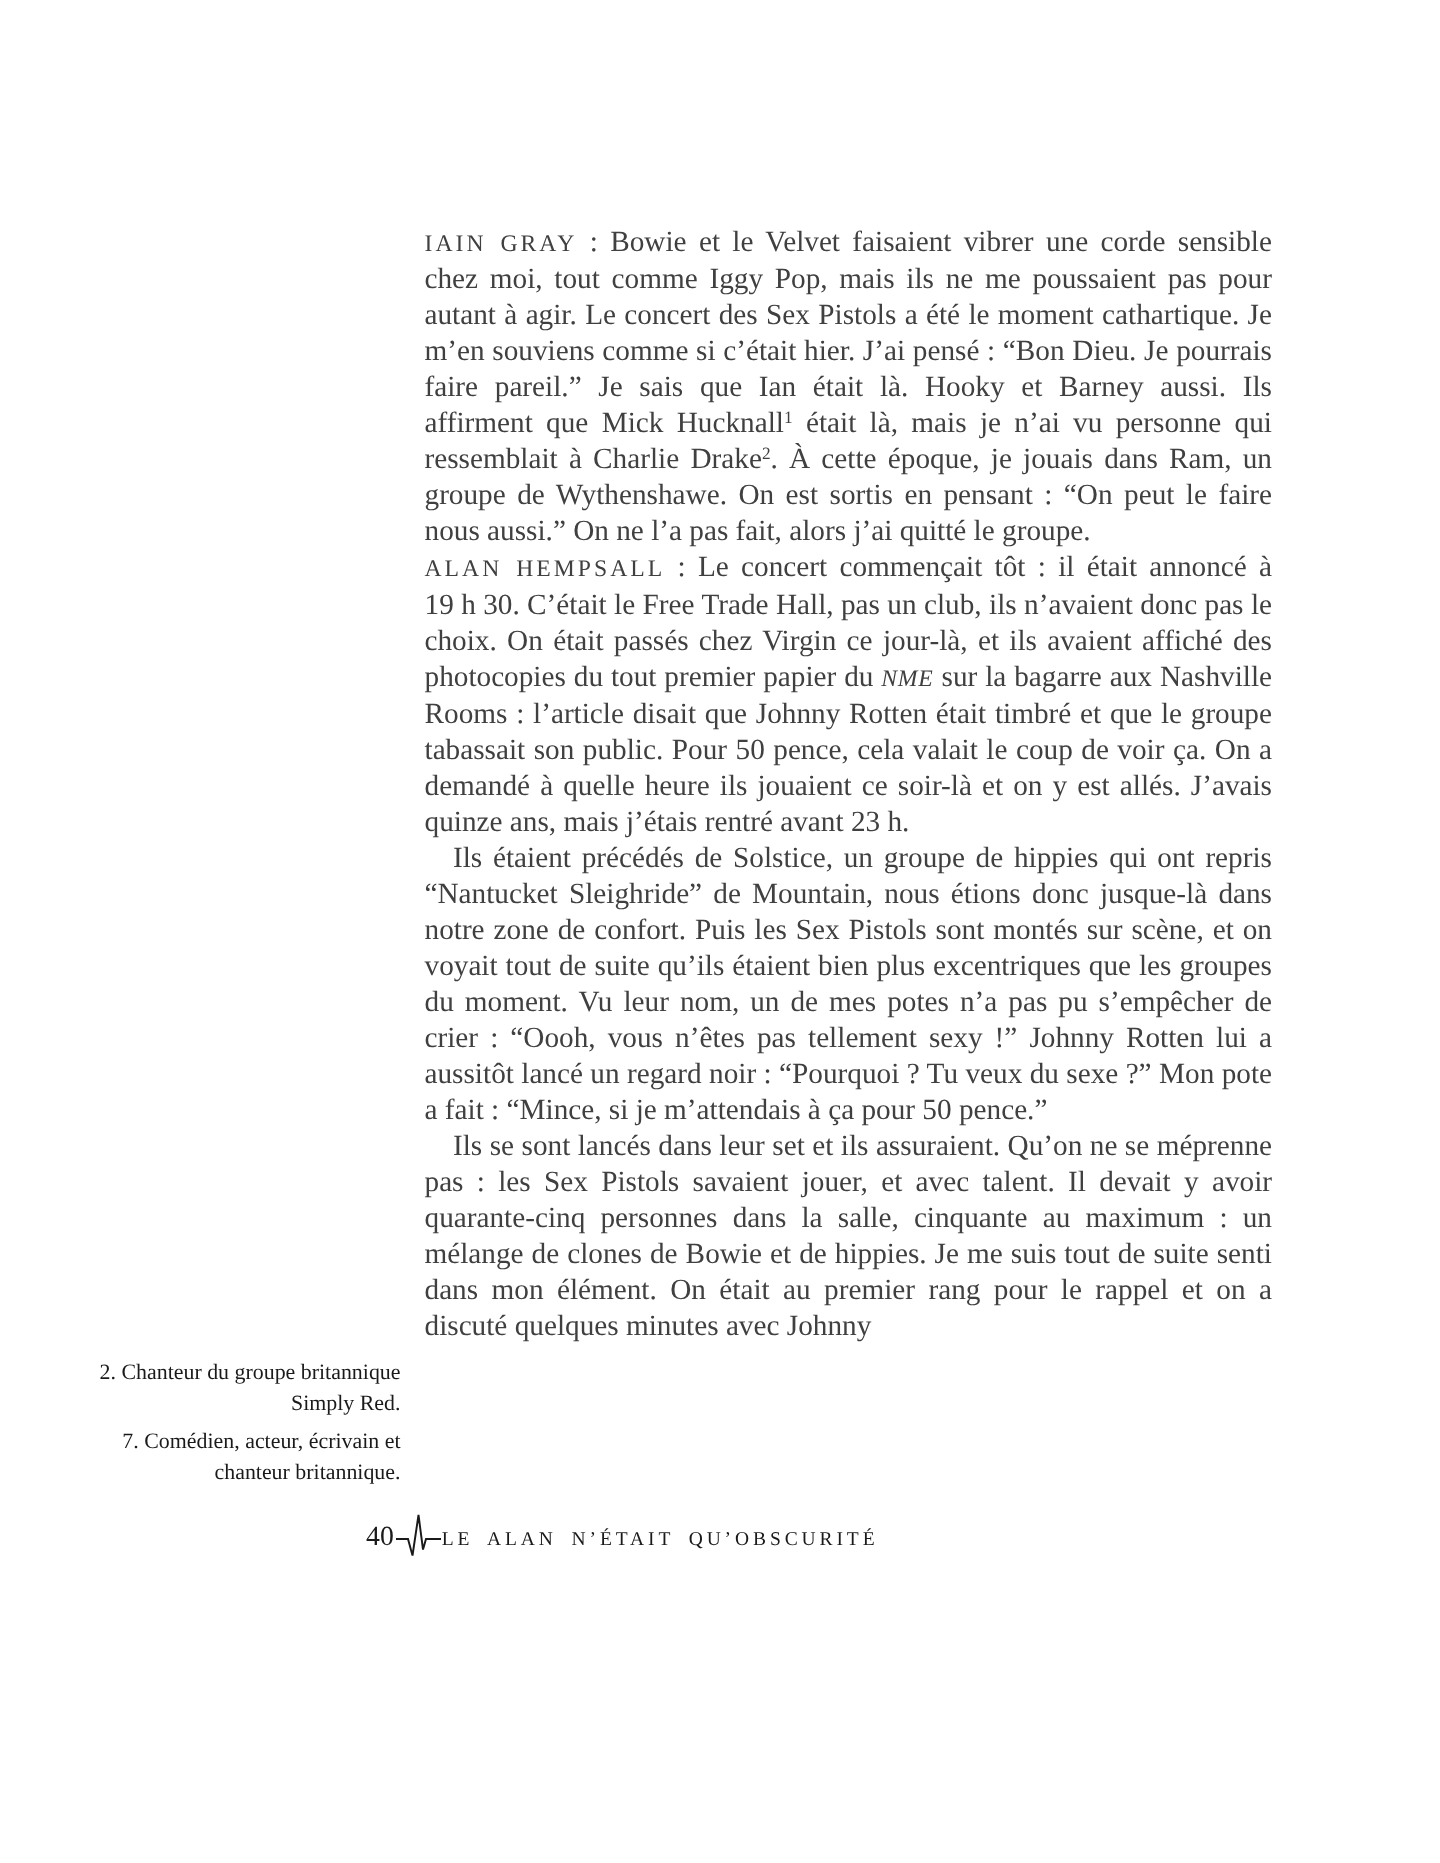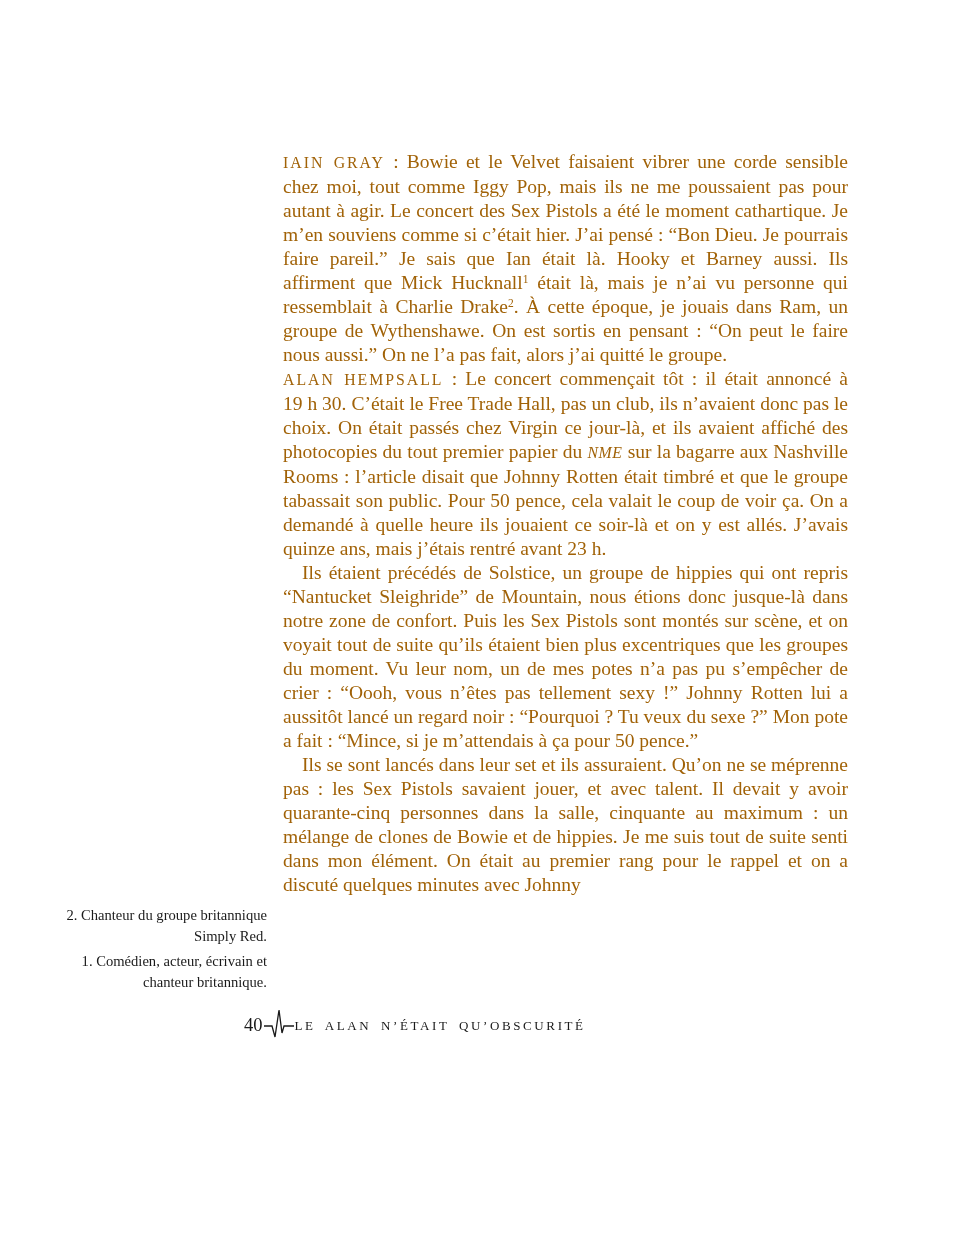--- a/index.html
+++ b/index.html
@@ -16,21 +16,21 @@
   .text-block {
     position: absolute;
     left: 283px;
     top: 150px;
     width: 565px;
   }
   .text-block p {
     font-size: 19.5px;
     line-height: 24px;
     text-align: justify;
-    color: #a16207;
+    color: #404040;
   }
   .gap-above { }
   .indent { text-indent: 19px; }
   .sc {
     font-size: 15.8px;
     letter-spacing: 2px;
   }
   .sc-italic {
     font-style: italic;
     font-size: 15.8px;
@@ -99,21 +99,21 @@
     <p class="gap-above"><span class="sc">ALAN HEMPSALL</span><span>&nbsp;: </span><span>Le concert commençait tôt&nbsp;: il était annoncé à 19&nbsp;h&nbsp;30. C’était le Free Trade Hall, pas un club, ils n’avaient donc pas le choix. On était passés chez Virgin ce jour-là, et ils avaient affiché des photocopies du tout premier papier du </span><span class="sc-italic">NME</span><span> sur la bagarre aux Nashville Rooms&nbsp;: l’article disait que Johnny Rotten était timbré et que le groupe tabassait son public. Pour 50 pence, cela valait le coup de voir ça. On a demandé à quelle heure ils jouaient ce soir-là et on y est allés. J’avais quinze ans, mais j’étais rentré avant 23&nbsp;h.</span></p>
 
     <p class="indent"><span>Ils étaient précédés de Solstice, un groupe de hippies qui ont repris “Nantucket Sleighride” de Mountain, nous étions donc jusque-là dans notre zone de confort. Puis les Sex Pistols sont montés sur scène, et on voyait tout de suite qu’ils étaient bien plus excentriques que les groupes du moment. Vu leur nom, un de mes potes n’a pas pu s’empêcher de crier&nbsp;: “Oooh, vous n’êtes pas tellement sexy&nbsp;!” Johnny Rotten lui a aussitôt lancé un regard noir&nbsp;: “Pourquoi&nbsp;? Tu veux du sexe&nbsp;?” Mon pote a fait&nbsp;: “Mince, si je m’attendais à ça pour 50 pence.”</span></p>
 
     <p class="indent"><span>Ils se sont lancés dans leur set et ils assuraient. Qu’on ne se méprenne pas&nbsp;: les Sex Pistols savaient jouer, et avec talent. Il devait y avoir quarante-cinq personnes dans la salle, cinquante au maximum&nbsp;: un mélange de clones de Bowie et de hippies. Je me suis tout de suite senti dans mon élément. On était au premier rang pour le rappel et on a discuté quelques minutes avec Johnny</span></p>
 
   </main>
 
   <aside class="footnotes">
     <p>2. Chanteur du groupe britannique Simply Red.</p>
-    <p>1. Comédien, acteur, écrivain et chanteur britannique.</p>
+    <p>7. Comédien, acteur, écrivain et chanteur britannique.</p>
   </aside>
 
   <footer class="page-footer">
     <span class="page-number">40</span>
     <svg class="pulse" viewBox="0 0 30 36" xmlns="http://www.w3.org/2000/svg">
       <polyline points="0,20 8,20 11,31 15,4 18,27 20,20 30,20" fill="none" stroke="#1a1a1a" stroke-width="1.3"></polyline>
     </svg>
     <span class="running-title">LE ALAN N’ÉTAIT QU’OBSCURITÉ</span>
   </footer>
 

